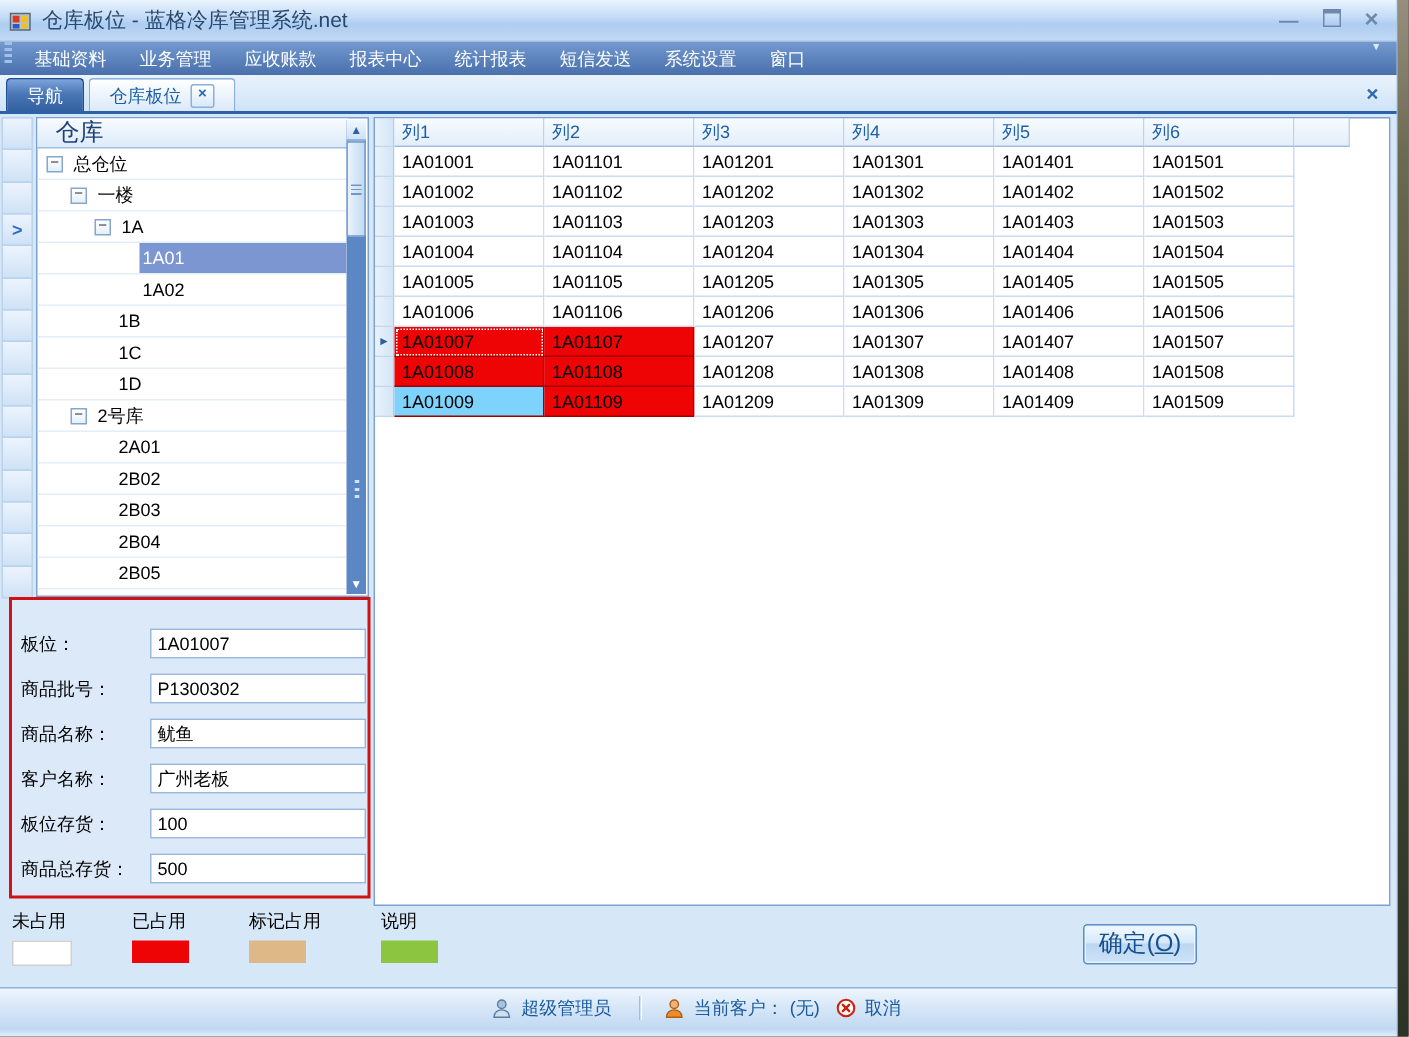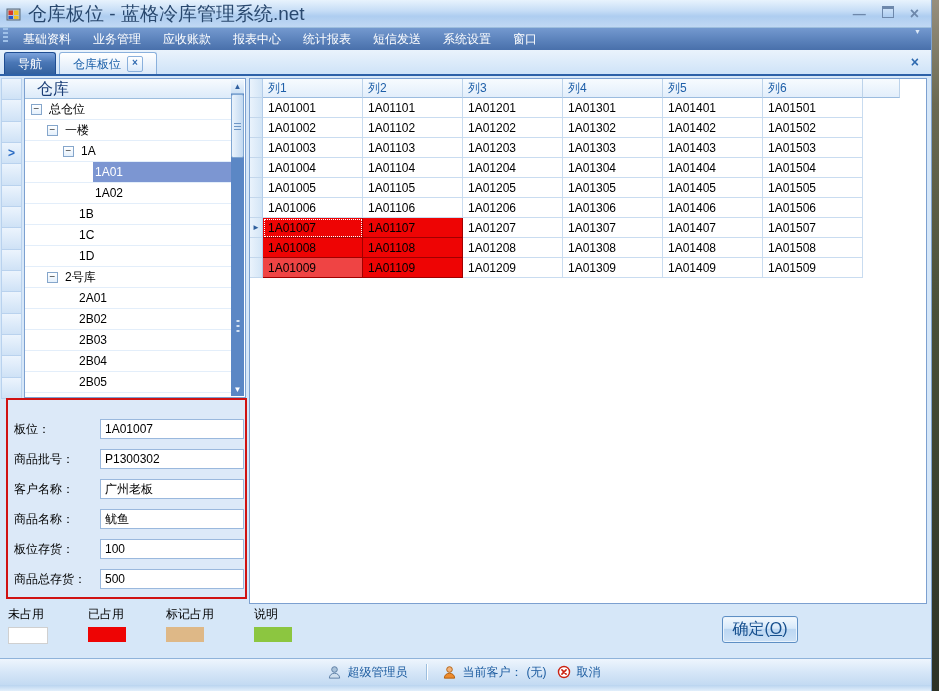--- a/index.html
+++ b/index.html
@@ -7,21 +7,21 @@
   .desktop-edge{position:absolute;right:0;top:0;width:8px;height:691px;
     background:linear-gradient(180deg,#978f7e 0%,#6b6a52 15%,#4a5038 45%,#39402e 75%,#2d3226 100%);}
   .window{position:absolute;left:0;top:0;width:932px;height:691px;background:#d6e7f8;
     border-right:1px solid #7fa3cf;box-sizing:border-box;}
 
   
   .titlebar{position:absolute;left:0;top:0;width:100%;height:28px;display:flex;align-items:center;
     background:linear-gradient(180deg,#e8f3fd 0%,#c6ddf6 40%,#aecdf0 60%,#c0d8f4 100%);
     border-bottom:1px solid #9dbede;box-sizing:border-box;}
   .app-icon{margin:0 6px 0 6px;display:inline-flex;}
-  .title{font-size:19px;color:#29486e;}
+  .title{font-size:14px;color:#29486e;}
   .controls{margin-left:auto;margin-right:12px;display:flex;align-items:center;gap:16px;color:#6e88ab;}
   .ctrl{cursor:default;font-weight:bold;font-size:13px;line-height:14px;}
   .ctrl.close{font-size:16px;}
   .max-box{display:inline-block;width:10px;height:8px;border:1px solid #6e88ab;border-top-width:3px;}
 
   
   .menubar{position:absolute;left:0;top:28px;width:100%;height:22px;display:flex;align-items:flex-start;
     background:linear-gradient(180deg,#7499cf 0%,#5d84bd 50%,#4970ab 100%);}
   .grip{width:5px;height:14px;margin:0 4px 0 3px;
     background:repeating-linear-gradient(180deg,#9fc0e8 0 2px,transparent 2px 4px);}
@@ -361,47 +361,47 @@
             <div class="g-ind"></div>
             <div class="g-cell red" style="background: rgb(238, 4, 4);">1A01008</div>
             <div class="g-cell red" style="background: rgb(238, 4, 4);">1A01108</div>
             <div class="g-cell">1A01208</div>
             <div class="g-cell">1A01308</div>
             <div class="g-cell">1A01408</div>
             <div class="g-cell">1A01508</div>
           </div>
           <div class="g-row">
             <div class="g-ind"></div>
-            <div class="g-cell red" style="background: #ef4444;">1A01009</div>
+            <div class="g-cell red" style="background: #7dd3fc;">1A01009</div>
             <div class="g-cell red" style="background: rgb(238, 4, 4);">1A01109</div>
             <div class="g-cell">1A01209</div>
             <div class="g-cell">1A01309</div>
             <div class="g-cell">1A01409</div>
             <div class="g-cell">1A01509</div>
           </div>
         </div>
     </div>
 
     <div class="formpanel">
       <div id="form-rows">
           <div class="f-row">
             <span class="f-label">板位：</span>
             <input class="f-input" readonly="" value="1A01007" style="">
           </div>
           <div class="f-row">
             <span class="f-label">商品批号：</span>
             <input class="f-input" readonly="" value="P1300302" style="">
           </div>
           <div class="f-row">
+            <span class="f-label">商品名称：</span>
+            <input class="f-input" readonly="" value="鱿鱼" style="">
+          </div>
+          <div class="f-row">
             <span class="f-label">客户名称：</span>
             <input class="f-input" readonly="" value="广州老板" style="">
-          </div>
-          <div class="f-row">
-            <span class="f-label">商品名称：</span>
-            <input class="f-input" readonly="" value="鱿鱼" style="">
           </div>
           <div class="f-row">
             <span class="f-label">板位存货：</span>
             <input class="f-input" readonly="" value="100" style="">
           </div>
           <div class="f-row">
             <span class="f-label">商品总存货：</span>
             <input class="f-input" readonly="" value="500" style="">
           </div>
         </div>

